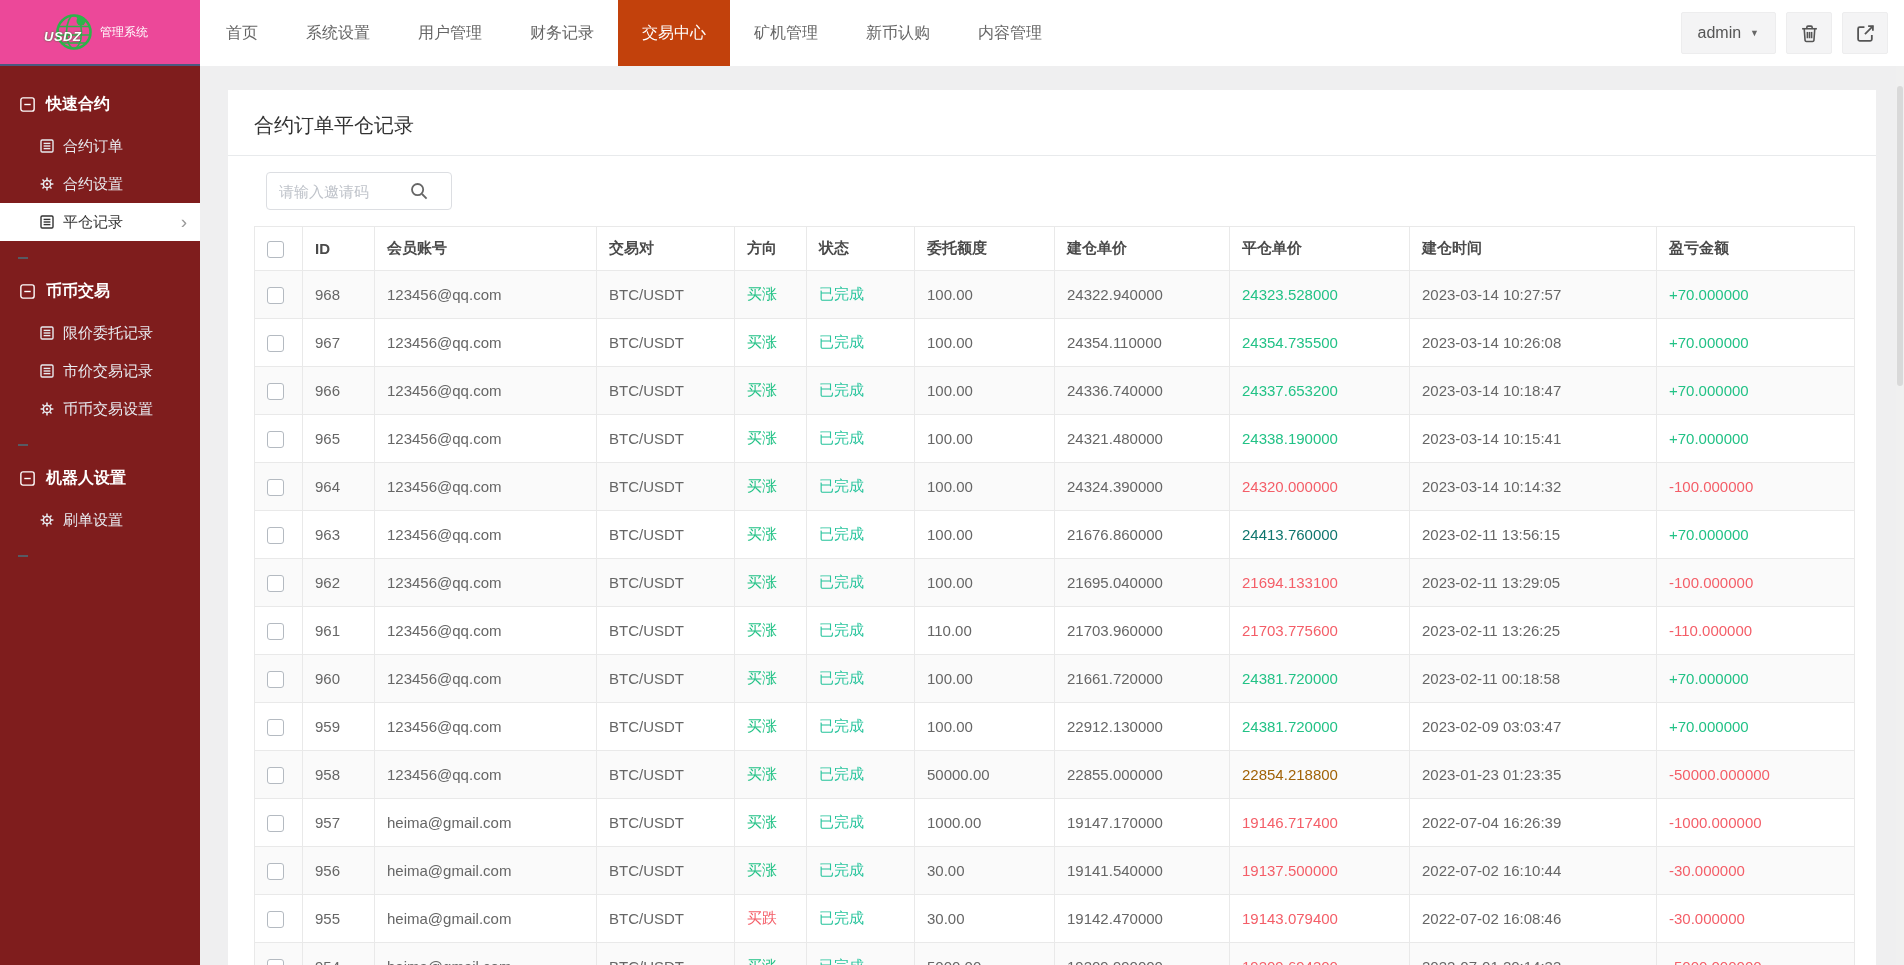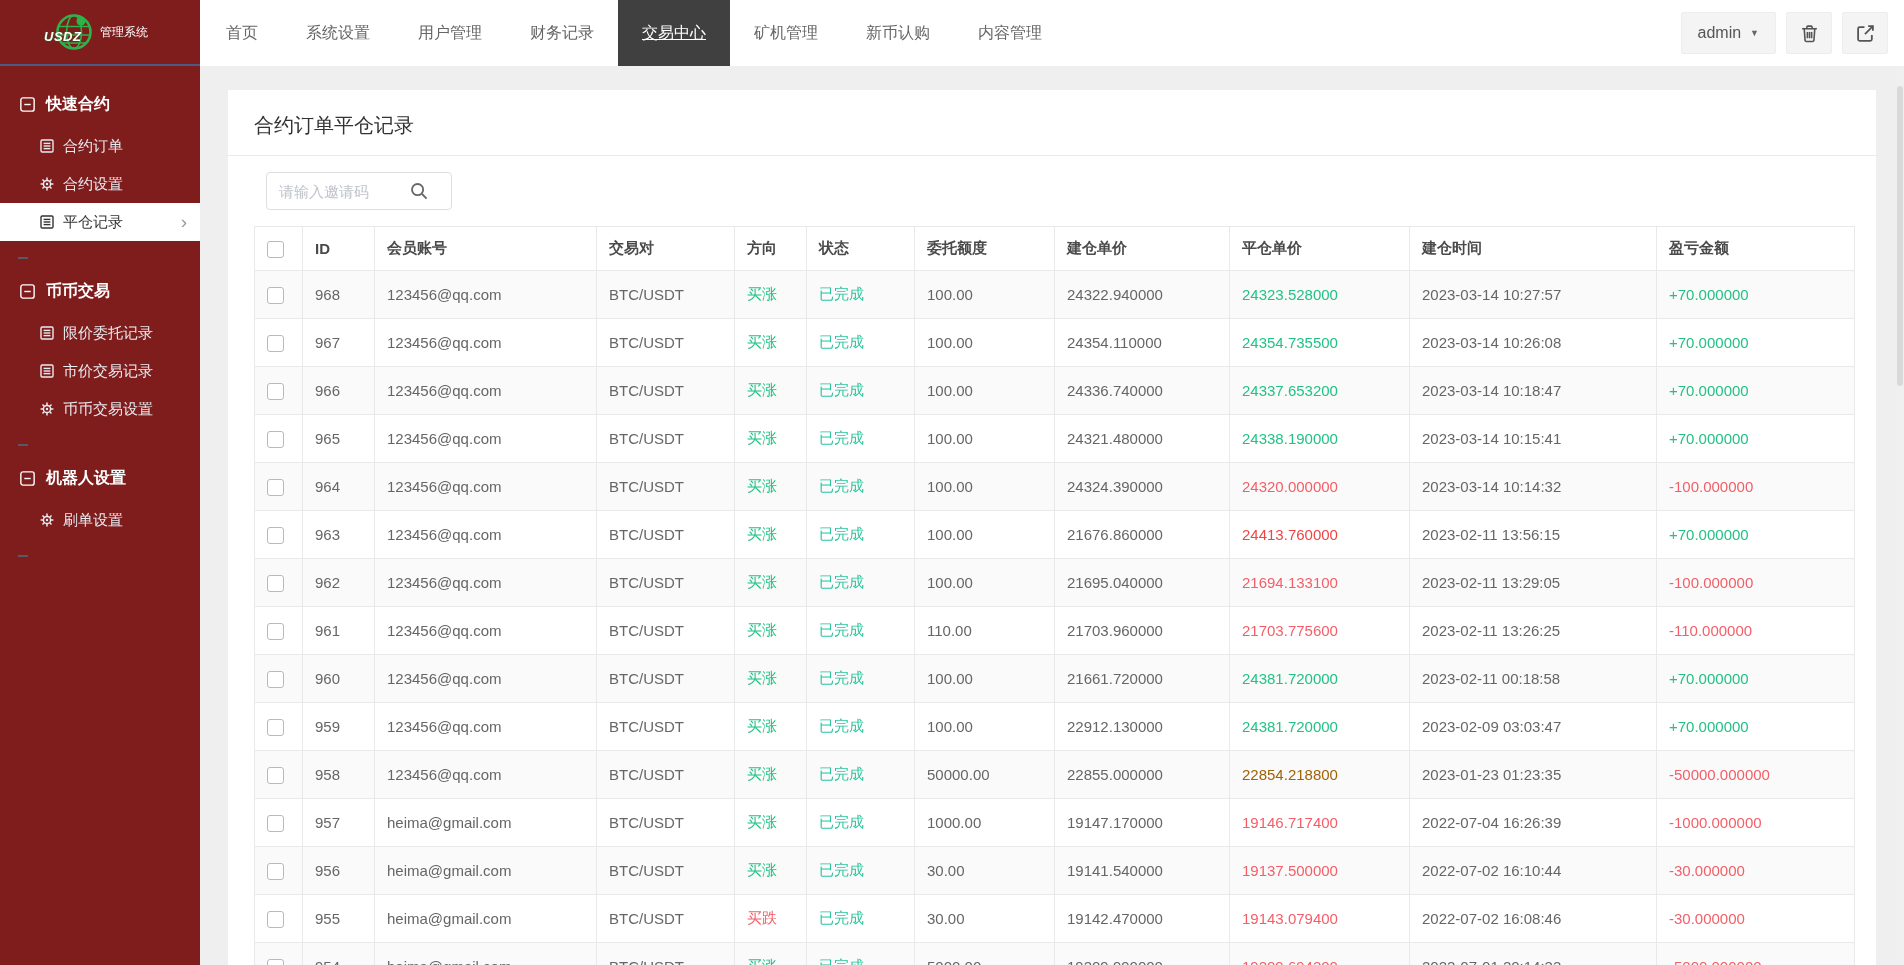--- a/index.html
+++ b/index.html
@@ -1,29 +1,29 @@
 <!DOCTYPE html>
 <html><head>
 <meta charset="utf-8">
 <style>
   * { margin:0; padding:0; box-sizing:border-box; }
   html,body { width:1904px; height:965px; overflow:hidden;
     font-family:"Liberation Sans","DejaVu Sans",sans-serif; background:#efeff0; }
 
   
   .header { position:fixed; top:0; left:0; width:1904px; height:66px; background:#fff; display:flex; z-index:30; }
-  .logo-block { width:200px; height:66px; background:#7f1d1d; border-bottom:2px solid #4a5a80;
+  .logo-block { width:200px; height:66px; background:#ec4899; border-bottom:2px solid #4a5a80;
     display:flex; align-items:center; justify-content:center; gap:2px; }
   .logo-globe { position:relative; width:44px; height:42px; }
   .logo-usdz { position:absolute; left:-8px; bottom:9px; color:#fff; font-weight:bold; font-style:italic;
     font-size:13px; letter-spacing:0.5px; text-shadow:0 0 2px #17721f; }
   .logo-title { color:#fff; font-size:12px; margin-left:2px; }
   .top-nav { flex:1; display:flex; align-items:stretch; padding-left:2px; }
   .nav-item { padding:0 24px; line-height:66px; font-size:16px; color:#666; cursor:pointer; white-space:nowrap; }
-  .nav-item.active { background:#404040; color:#fff;text-decoration:underline; }
+  .nav-item.active { background:#c2410c; color:#fff; }
   .header-right { display:flex; align-items:center; gap:10px; padding-right:16px; }
   .hbtn { height:42px; background:#f4f4f5; border:1px solid #ededee; border-radius:2px;
     display:flex; align-items:center; justify-content:center; color:#555; cursor:pointer; }
   .admin-btn { padding:0 16px; font-size:16px; gap:9px; color:#555; }
   .caret { font-size:9px; color:#666; }
   .icon-btn { width:46px; }
 
   
   .sidebar { position:fixed; left:0; top:66px; bottom:0; width:200px; background:#7f1d1d; z-index:20; padding-top:16px; }
   .side-section { display:flex; align-items:center; gap:11px; padding:12px 0 12px 20px;
@@ -372,21 +372,21 @@
           </tr>
           <tr>
             <td><span class="cb"></span></td>
             <td>963</td>
             <td>123456@qq.com</td>
             <td>BTC/USDT</td>
             <td style="color: rgb(34, 194, 134);">买涨</td>
             <td style="color: rgb(43, 197, 158);">已完成</td>
             <td>100.00</td>
             <td>21676.860000</td>
-            <td style="color: #ef4444;">24413.760000</td>
+            <td style="color: #0f766e;">24413.760000</td>
             <td>2023-02-11 13:56:15</td>
             <td style="color: rgb(34, 194, 134);">+70.000000</td>
           </tr>
           <tr>
             <td><span class="cb"></span></td>
             <td>962</td>
             <td>123456@qq.com</td>
             <td>BTC/USDT</td>
             <td style="color: rgb(34, 194, 134);">买涨</td>
             <td style="color: rgb(43, 197, 158);">已完成</td>

